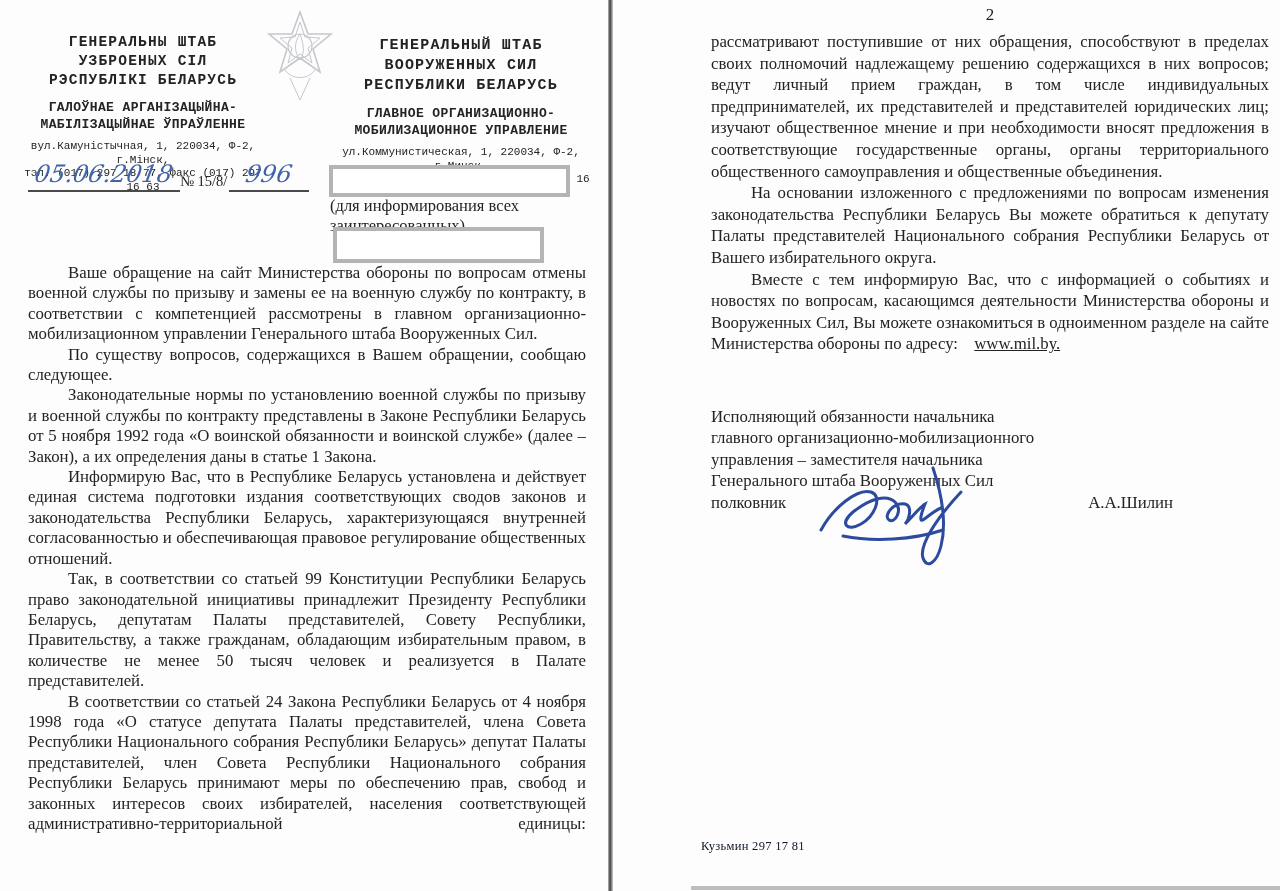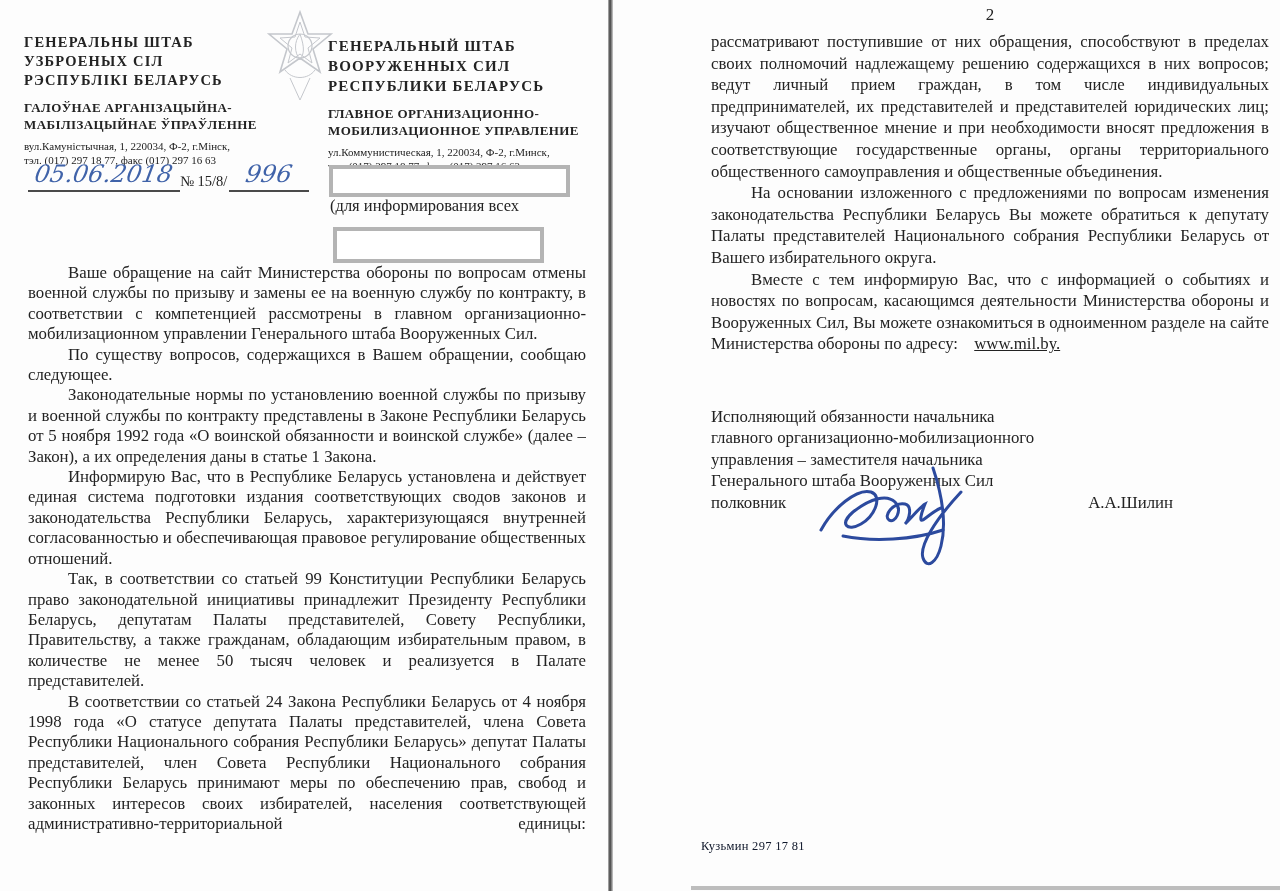--- a/index.html
+++ b/index.html
@@ -6,21 +6,21 @@
   .doc{position:relative;width:1280px;height:891px;background:#fcfcfc;overflow:hidden;
        font-family:"Liberation Serif", serif;color:#232323;}
   .page{position:absolute;top:0;height:891px;background:#fdfdfd;}
   .page-left{left:0;width:608px;}
   .page-right{left:613px;width:667px;}
   .divider{position:absolute;left:608px;top:0;width:5px;height:891px;
            background:linear-gradient(to right,#bdbdbd,#3e3e3e 40%,#6b6b6b 60%,#cfcfcf);}
   .bottom-edge{position:absolute;left:78px;right:0;bottom:1px;height:4px;background:#adadad;opacity:.8;}
 
   
-  .lh{position:absolute;font-weight:bold;}
+  .lh{position:absolute;text-align:center;font-weight:bold;font-family:Liberation Mono, monospace;}
   .lh-by{left:24px;top:33px;width:238px;}
   .lh-ru{left:328px;top:36px;width:266px;}
   .lh-title div{font-size:14.5px;line-height:19px;letter-spacing:1.2px;}
   .lh-ru .lh-title div{font-size:15px;line-height:20px;}
   .lh-dept{margin-top:9px;}
   .lh-dept div{font-size:13px;line-height:17px;letter-spacing:.4px;}
   .lh-addr{margin-top:7px;font-weight:normal;}
   .lh-addr div{font-size:11px;line-height:13.5px;}
   .emblem{position:absolute;left:260px;top:8px;width:80px;height:98px;opacity:.5;}
 
@@ -105,20 +105,21 @@
       </div>
     </div>
 
     <div class="refline">
       <span class="u-date"><span class="hw">05.06.2018</span></span><span class="ref-no">№ 15/8/</span><span class="u-num"><span class="hw">996</span></span>
     </div>
 
     <div class="redact redact1"></div>
     <div class="note">
       <div>(для информирования всех</div>
+      <div>заинтересованных)</div>
     </div>
     <div class="redact redact2"></div>
 
     <div class="body1">
       <p>Ваше обращение на сайт Министерства обороны по вопросам отмены военной службы по призыву и замены ее на военную службу по контракту, в соответствии с компетенцией рассмотрены в главном организационно-мобилизационном управлении Генерального штаба Вооруженных Сил.</p>
       <p>По существу вопросов, содержащихся в Вашем обращении, сообщаю следующее.</p>
       <p>Законодательные нормы по установлению военной службы по призыву и военной службы по контракту представлены в Законе Республики Беларусь от 5 ноября 1992 года «О воинской обязанности и воинской службе» (далее – Закон), а их определения даны в статье 1 Закона.</p>
       <p>Информирую Вас, что в Республике Беларусь установлена и действует единая система подготовки издания соответствующих сводов законов и законодательства Республики Беларусь, характеризующаяся внутренней согласованностью и обеспечивающая правовое регулирование общественных отношений.</p>
       <p>Так, в соответствии со статьей 99 Конституции Республики Беларусь право законодательной инициативы принадлежит Президенту Республики Беларусь, депутатам Палаты представителей, Совету Республики, Правительству, а также гражданам, обладающим избирательным правом, в количестве не менее 50 тысяч человек и реализуется в Палате представителей.</p>
       <p class="spread">В соответствии со статьей 24 Закона Республики Беларусь от 4 ноября 1998 года  «О  статусе депутата Палаты представителей, члена Совета Республики Национального собрания Республики Беларусь» депутат Палаты представителей, член Совета Республики Национального собрания Республики Беларусь принимают меры по обеспечению прав, свобод и законных интересов своих избирателей, населения соответствующей административно-территориальной единицы:</p>

